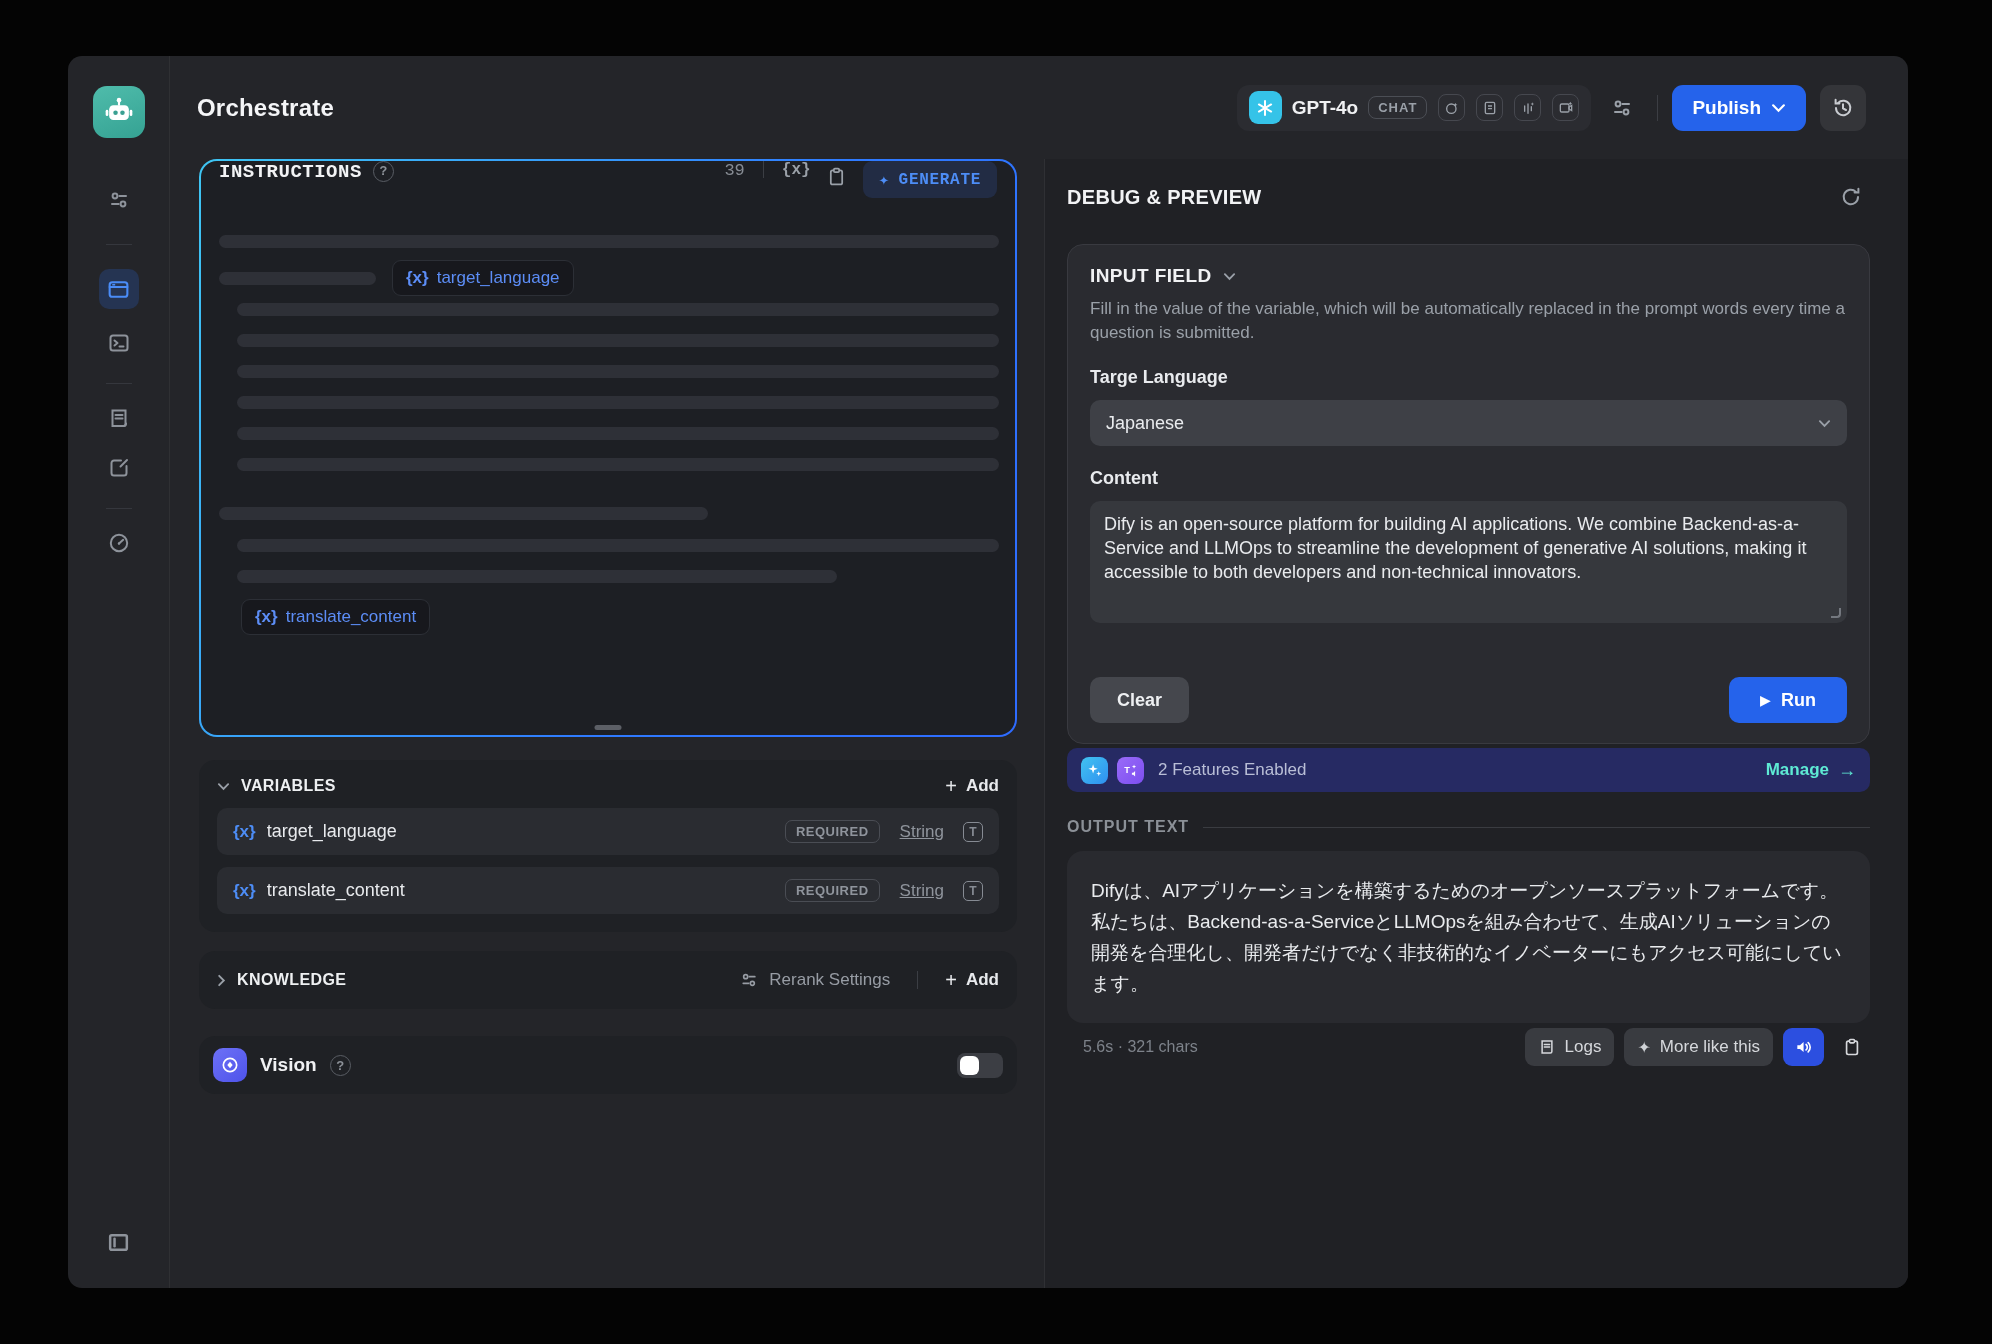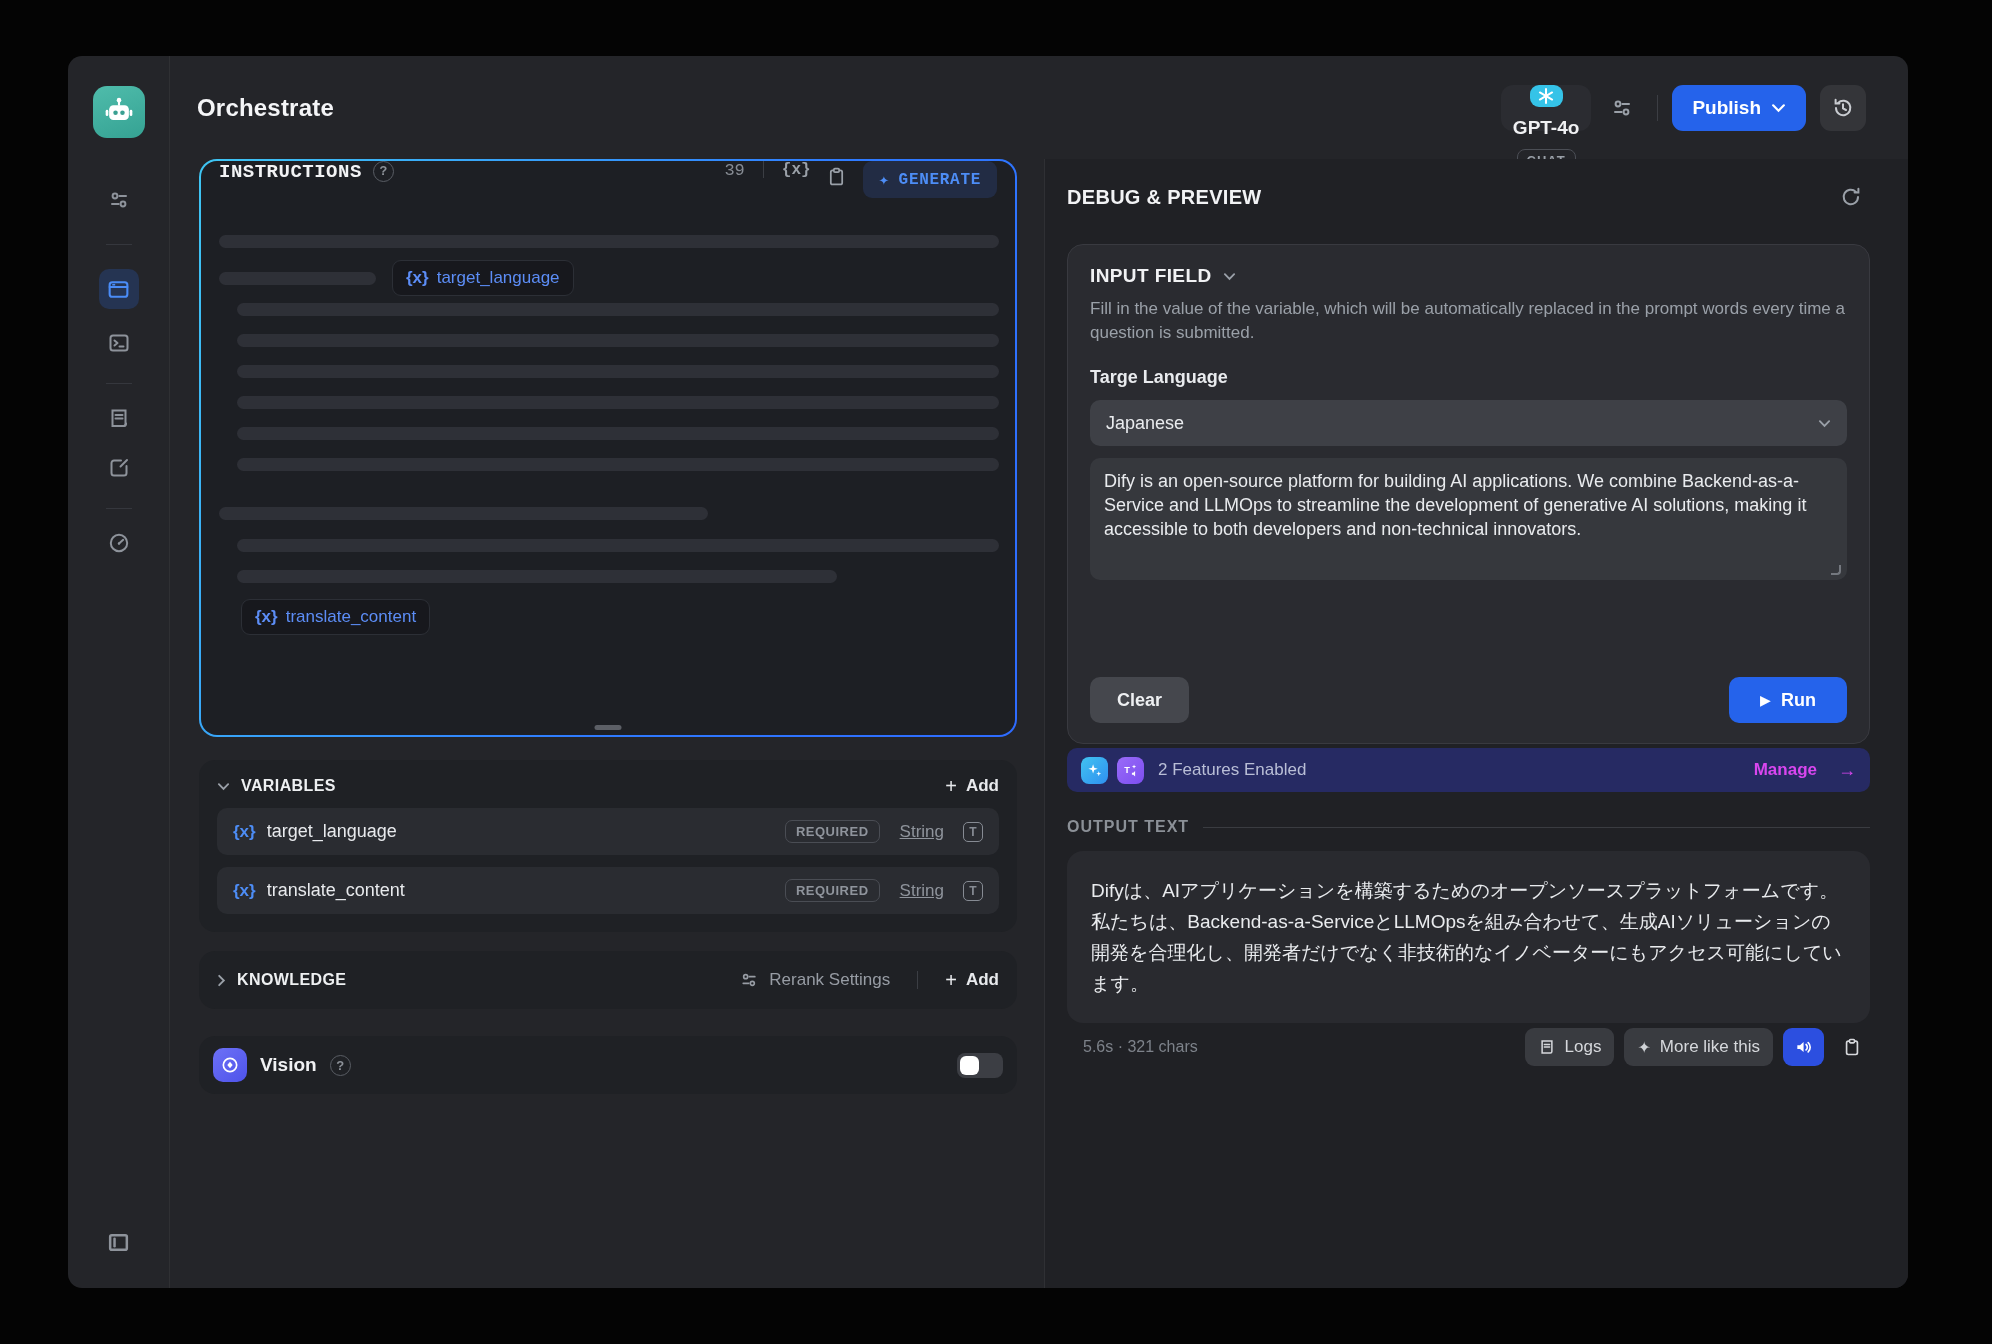--- a/index.html
+++ b/index.html
@@ -17,21 +17,21 @@
   .side-divider { width:26px; height:1px; background:#35373d; }
   .mt42{margin-top:42px} .mt24{margin-top:24px} .mt20{margin-top:20px} .mt14{margin-top:14px} .mt10{margin-top:10px}
   .side-spacer { flex:1; }
   .side-bottom { margin-bottom:26px; }
 
   
   .main { flex:1; display:flex; flex-direction:column; min-width:0; }
   .topbar { height:103px; flex:0 0 103px; display:flex; align-items:center; padding:0 42px 0 27px; }
   .page-title { font-size:24px; font-weight:700; color:#f4f5f7; letter-spacing:.2px; }
   .top-right { margin-left:auto; display:flex; align-items:center; }
-  .model-chip { height:46px; border-radius:12px; background:#2b2c31; display:flex; align-items:center; gap:10px; padding:0 12px;flex-direction:column; }
+  .model-chip { height:46px; border-radius:12px; background:#2b2c31; display:flex; align-items:center; gap:10px; padding:0 12px; }
   .openai-chip { width:33px; height:33px; border-radius:9px; background:#35c3e8; display:grid; place-items:center; }
   .model-name { font-size:19px; font-weight:600; color:#f0f1f3; }
   .chat-badge { border:1.5px solid #4b4e55; border-radius:8px; padding:3px 9px; font-size:13px; font-weight:700; letter-spacing:1px; color:#9aa0a8; }
   .cap { width:27px; height:27px; border:1.5px solid #46484f; border-radius:8px; display:grid; place-items:center; color:#9aa0a8; margin-left:1px; }
   .icon-btn { width:42px; height:42px; display:grid; place-items:center; color:#9aa0a8; margin-left:10px; border-radius:10px; }
   .vsep-top { width:1px; height:26px; background:#3c3e44; margin:0 14px; }
   .publish-btn { height:46px; padding:0 20px; border-radius:11px; background:#2563eb; color:#fff; font-size:19px; font-weight:600; display:flex; align-items:center; gap:10px; }
   .history-btn { width:46px; height:46px; border-radius:11px; background:#343539; margin-left:14px; display:grid; place-items:center; color:#c9ccd1; }
 
   .content { flex:1; display:flex; min-height:0; }
@@ -107,21 +107,21 @@
   .run-row { margin-top:auto; display:flex; align-items:center; }
   .clear-btn { height:46px; padding:0 27px; border-radius:10px; background:#45474d; color:#eef0f2; font-size:18px; font-weight:600; }
   .run-btn { margin-left:auto; height:46px; width:118px; border-radius:10px; background:#2563eb; color:#fff; font-size:18px; font-weight:600; display:flex; align-items:center; justify-content:center; gap:10px; }
   .run-btn .play { font-size:14px; }
 
   .features-bar { margin-top:4px; height:44px; border-radius:10px; background:#262a63; display:flex; align-items:center; padding:0 14px; gap:9px; }
   .feat-icon { width:27px; height:27px; border-radius:8px; display:grid; place-items:center; }
   .feat-cyan { background:linear-gradient(135deg,#41c3f1,#2f8ff0); }
   .feat-purple { background:linear-gradient(135deg,#9a6bf8,#7c4ef0); }
   .feat-text { color:#b9bed6; font-size:17px; margin-left:5px; }
-  .manage-link { margin-left:auto; display:flex; align-items:center; gap:21px; color:#d946ef; font-size:17px; font-weight:600; }
+  .manage-link { margin-left:auto; display:flex; align-items:center; gap:9px; color:#5eead4; font-size:17px; font-weight:600; }
   .manage-link .arrow { font-size:18px; font-weight:400; }
 
   .out-label-row { margin-top:26px; display:flex; align-items:center; gap:14px; }
   .out-title { color:#8b9097; font-size:16px; font-weight:600; letter-spacing:1px; }
   .out-line { flex:1; height:1px; background:#3a3c41; }
   .output-card { margin-top:15px; background:#292a2f; border-radius:16px; padding:24px; color:#e9ebee; font-size:19px; line-height:31px; min-height:156px; }
   .out-footer { margin-top:5px; display:flex; align-items:center; gap:10px; padding-left:16px; }
   .stats { color:#7d828a; font-size:16px; }
   .out-btn { height:38px; padding:0 13px; border-radius:9px; background:#393b40; color:#d6d8dc; font-size:17px; display:flex; align-items:center; gap:9px; }
   .out-btn .spark2 { font-size:16px; color:#cfd2d6; }
@@ -442,20 +442,21 @@
             <div class="field-label">Targe Language</div>
             <div class="select">
               <span>Japanese</span>
               <span class="chev">
                 <svg width="13" height="9" viewBox="0 0 14 9" fill="none" stroke="currentColor" stroke-width="2" stroke-linecap="round">
                     <polyline points="2,2 7,7 12,2"></polyline>
                   </svg>
               </span>
             </div>
 
+            <div class="field-label">Content</div>
             <div class="textarea">
               <span>Dify is an open-source platform for building AI applications. We combine Backend-as-a-Service and LLMOps to streamline the development of generative AI solutions, making it accessible to both developers and non-technical innovators.</span>
               <span class="resize-corner"></span>
             </div>
 
             <div class="run-row">
               <button class="clear-btn">Clear</button>
               <button class="run-btn">
                 <span class="play">▶</span>
                 <span>Run</span>

